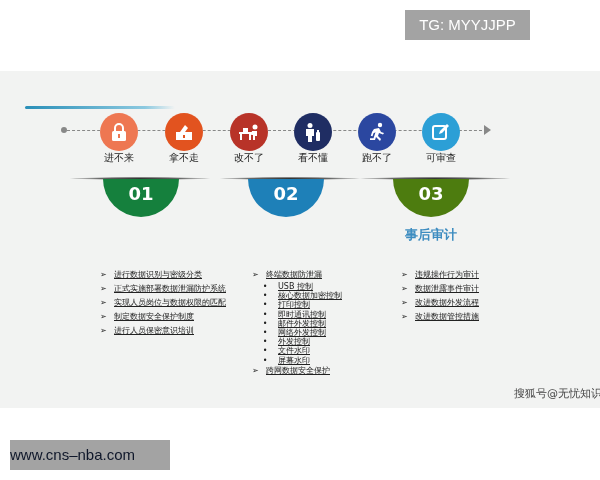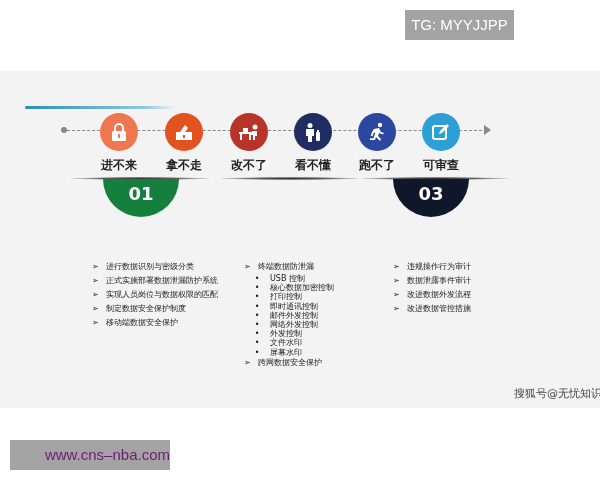--- a/index.html
+++ b/index.html
@@ -1,32 +1,32 @@
 <!DOCTYPE html>
 <html><head>
 <meta charset="utf-8">
 <style>
   html,body{margin:0;padding:0;}
   body{width:600px;height:480px;background:#ffffff;position:relative;overflow:hidden;font-family:"DejaVu Sans",sans-serif;}
-  .wm-top{position:absolute;left:405px;top:10px;width:109px;height:30px;background:#a3a3a3;color:#fff;font-family:"Liberation Sans",sans-serif;font-size:15px;line-height:30px;text-align:center;}
-  .wm-bottom{position:absolute;left:10px;top:440px;width:160px;height:30px;background:#a3a3a3;color:#701a75;font-family:"Liberation Sans",sans-serif;font-size:15px;line-height:30px;text-align:right;}
+  .wm-top{position:absolute;left:405px;top:10px;width:125px;height:30px;background:#a3a3a3;color:#fff;font-family:"Liberation Sans",sans-serif;font-size:15px;line-height:30px;text-align:center;}
+  .wm-bottom{position:absolute;left:10px;top:440px;width:160px;height:30px;background:#a3a3a3;color:#0f172a;font-family:"Liberation Sans",sans-serif;font-size:15px;line-height:30px;text-align:left;}
   .panel{position:absolute;left:0;top:71px;width:600px;height:337px;background:#f2f3f2;}
   .title{position:absolute;left:25px;top:14px;font-size:14px;color:#222;letter-spacing:0.5px;white-space:nowrap;}
   .title-underline{position:absolute;left:25px;top:35px;width:150px;height:3px;border-radius:2px;background:linear-gradient(90deg,#2a8fb8,#8cc9e0 80%,rgba(140,201,224,0));}
   .flow-line{position:absolute;left:62px;top:59px;width:155px;border-top:1px dashed #888;}
   .flow-line.l2{left:62px;width:425px;}
   .flow-dot{position:absolute;left:61px;top:56px;width:6px;height:6px;border-radius:50%;background:#888;}
   .flow-arrow{position:absolute;left:484px;top:54px;width:0;height:0;border-left:7px solid #888;border-top:5px solid transparent;border-bottom:5px solid transparent;}
   .step{position:absolute;top:42px;width:60px;text-align:center;}
   .step .circ{width:38px;height:38px;border-radius:50%;margin:0 auto;display:flex;align-items:center;justify-content:center;}
-  .step .lbl{margin-top:6px;font-size:12px;font-weight:bold;color:#222;}
+  .step .lbl{font-size:10px;font-weight:normal;color:#222;}
   .band{position:absolute;top:106px;height:3px;border-radius:50%;background:radial-gradient(ellipse at center,#333 0%,#666 40%,rgba(120,120,120,0) 75%);}
   .half{position:absolute;top:108px;width:76px;height:38px;border-radius:0 0 38px 38px;color:#fff;font-weight:bold;font-size:18px;text-align:center;line-height:30px;}
   .colhead{position:absolute;top:155px;width:120px;text-align:center;font-size:13px;font-weight:bold;}
-  .list{position:absolute;margin:8px;padding:0;list-style:none;font-size:8px;color:#222;}
+  .list{position:absolute;margin:16px;padding:0;list-style:none;font-size:8px;color:#222;text-decoration:underline;}
   .list li{line-height:14px;white-space:nowrap;}
   .list li .mk{display:inline-block;width:14px;}
   .sub li{line-height:9.2px;}
   .sub li .mk{width:26px;text-align:center;}
   .credit{position:absolute;left:466px;top:315px;font-size:11px;color:#444;white-space:nowrap;margin-left:48px;}
 </style>
 </head>
 <body>
 
 <div class="wm-top">TG: MYYJJPP</div>
@@ -104,29 +104,31 @@
         </svg>
     </div>
     <div class="lbl">可审查</div>
   </div>
 
   <div class="band" style="left:70px;width:140px"></div>
   <div class="band" style="left:220px;width:140px"></div>
   <div class="band" style="left:360px;width:150px"></div>
 
   <div class="half" style="left:103px;background:#15803d">01</div>
-  <div class="half" style="left:393px;background:#0f172a">03</div>
+  <div class="half" style="left:248px;background:#1e80b8">02</div>
+  <div class="half" style="left:393px;background:#4d7c0f">03</div>
 
+  <div class="colhead" style="left:371px;color:#3d8cc0">事后审计</div>
 
   <ul class="list" style="left:84px;top:181px">
     <li><span class="mk">➢</span><span>进行数据识别与密级分类</span></li>
     <li><span class="mk">➢</span><span>正式实施部署数据泄漏防护系统</span></li>
     <li><span class="mk">➢</span><span>实现人员岗位与数据权限的匹配</span></li>
     <li><span class="mk">➢</span><span>制定数据安全保护制度</span></li>
-    <li><span class="mk">➢</span><span>移动端数据安全保护</span></li>
+    <li><span class="mk">➢</span><span>进行人员保密意识培训</span></li>
   </ul>
 
   <ul class="list" style="left:236px;top:181px">
     <li><span class="mk">➢</span><span>终端数据防泄漏</span></li>
   </ul>
   <ul class="list sub" style="left:236px;top:195px">
     <li><span class="mk">•</span><span>USB 控制</span></li>
     <li><span class="mk">•</span><span>核心数据加密控制</span></li>
     <li><span class="mk">•</span><span>打印控制</span></li>
     <li><span class="mk">•</span><span>即时通讯控制</span></li>

